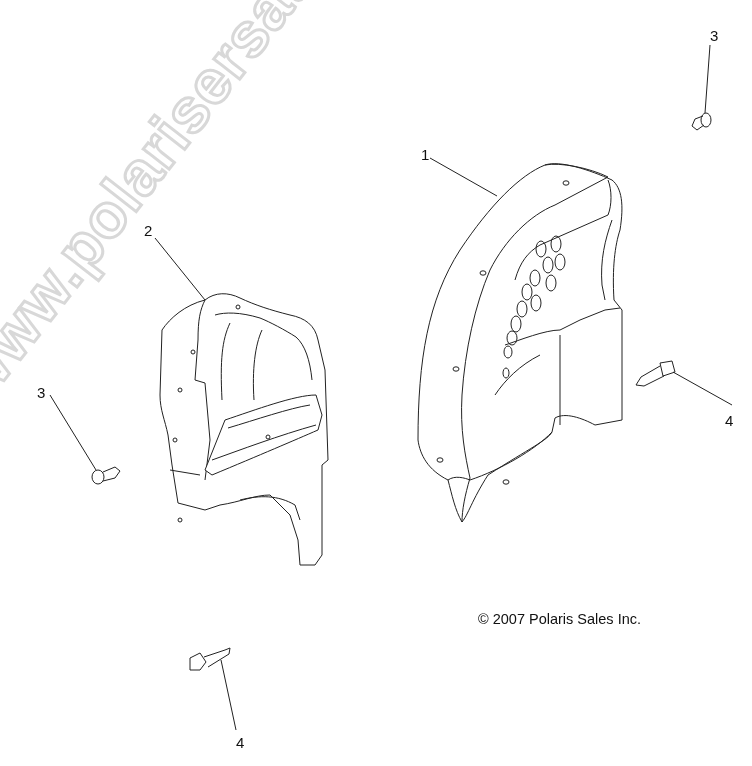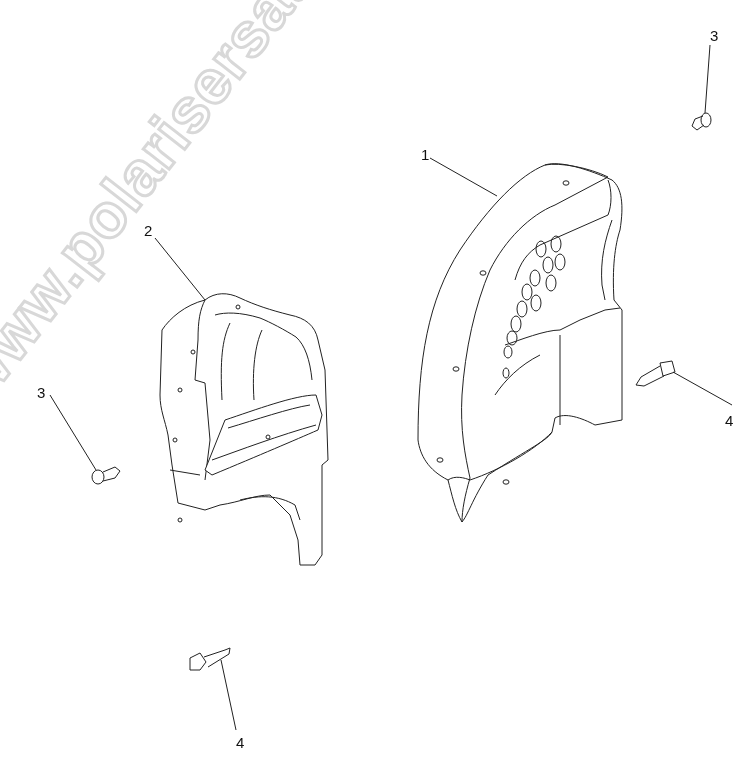--- a/index.html
+++ b/index.html
@@ -102,13 +102,14 @@
     </g>
   </svg>
 
   <div class="callout" style="left:421px;top:147px;">1</div>
   <div class="callout" style="left:144px;top:223px;">2</div>
   <div class="callout" style="left:710px;top:28px;">3</div>
   <div class="callout" style="left:37px;top:385px;">3</div>
   <div class="callout" style="left:725px;top:413px;">4</div>
   <div class="callout" style="left:236px;top:735px;">4</div>
 
+  <div class="copyright">© 2007  Polaris Sales Inc.</div>
 </div>
 
 </body></html>

